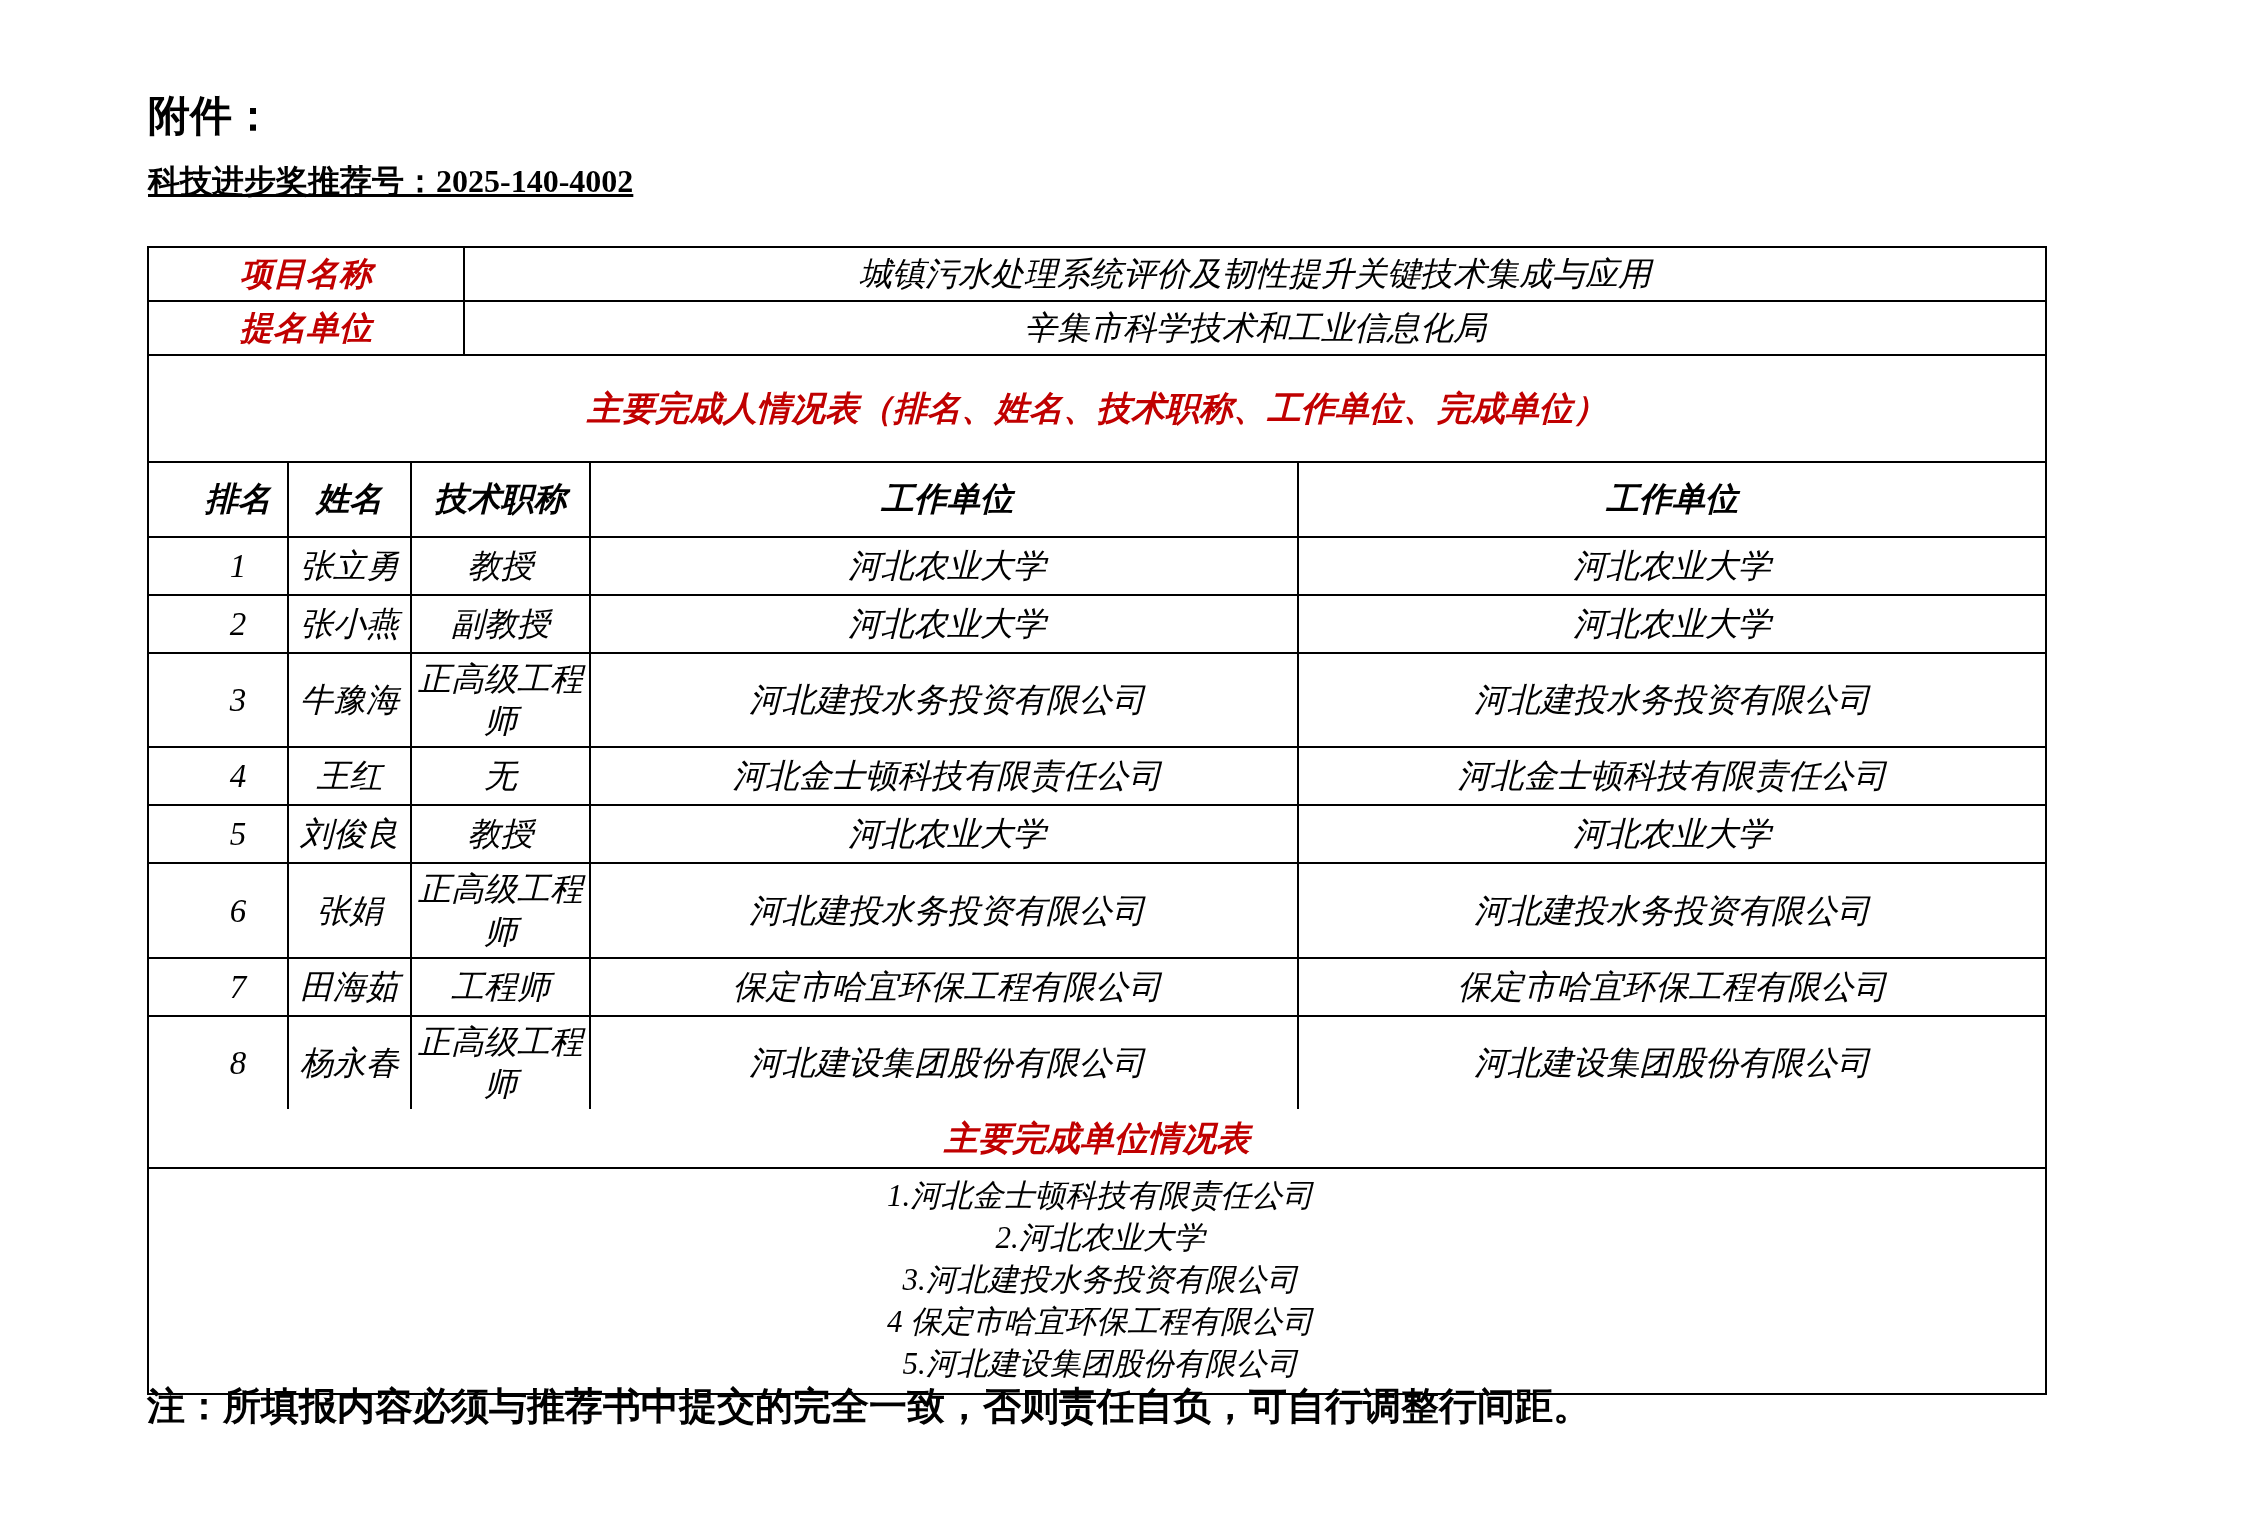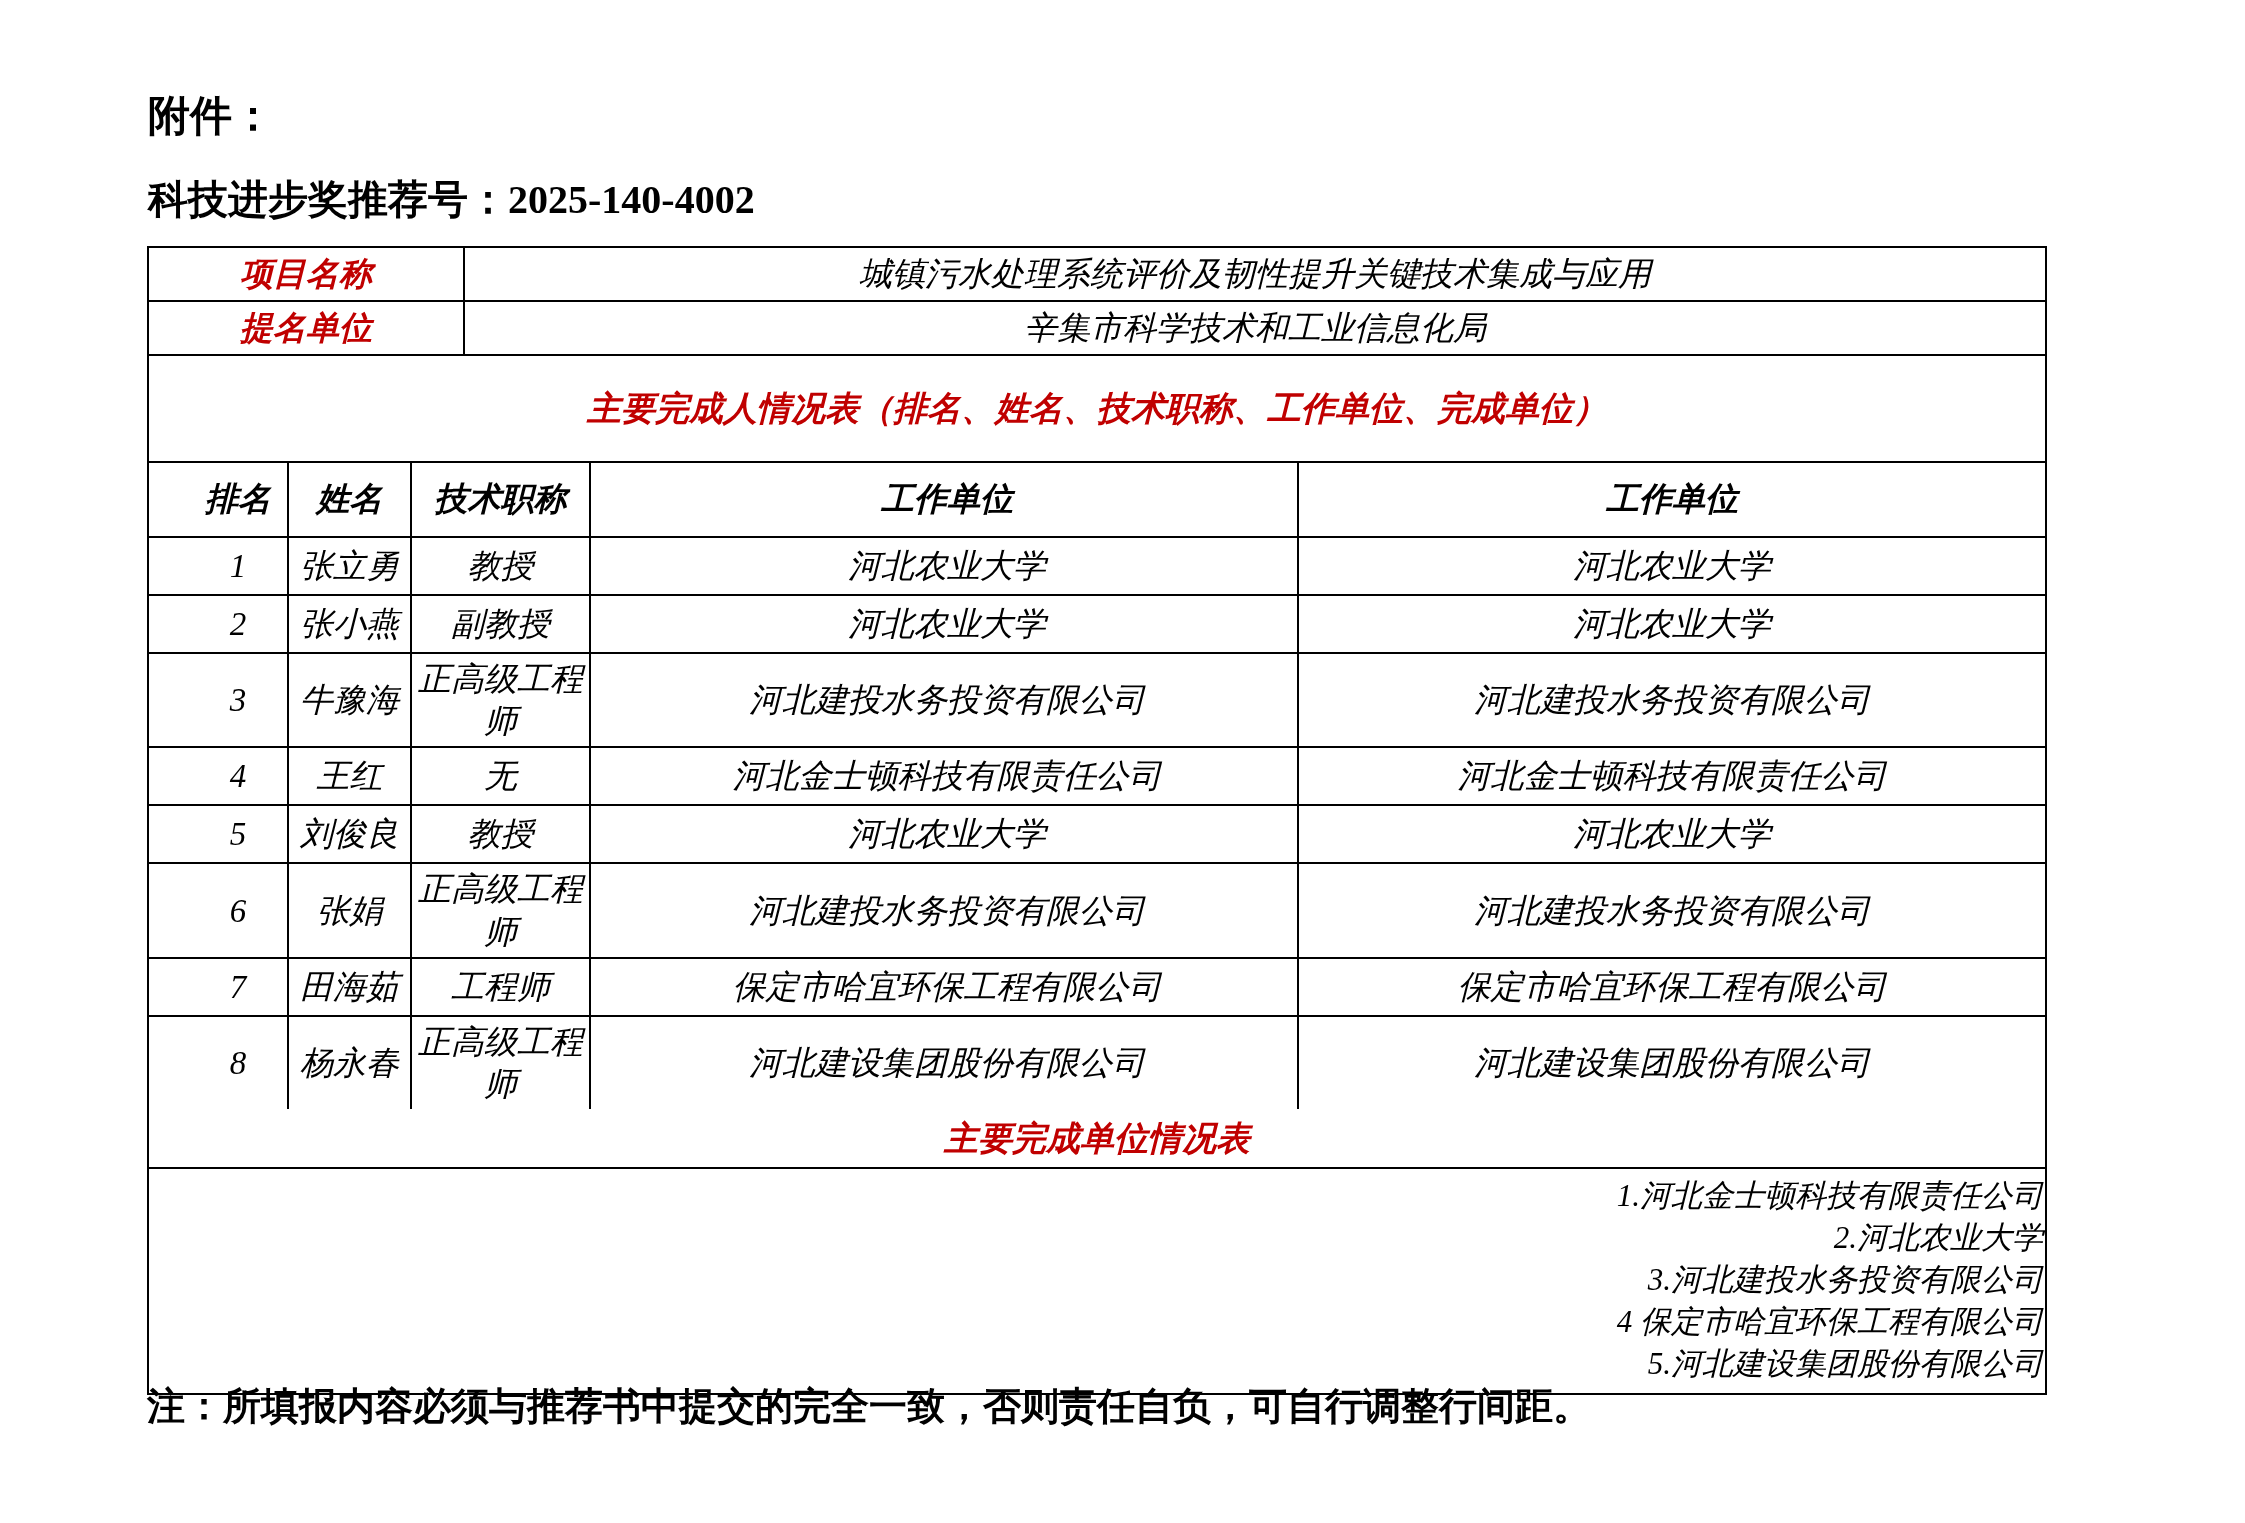--- a/index.html
+++ b/index.html
@@ -16,23 +16,24 @@
     position: absolute;
     left: 148px;
     top: 88px;
     font-size: 42px;
     font-weight: bold;
     font-family: "Liberation Sans", sans-serif;
   }
   .rec-line {
     position: absolute;
     left: 148px;
-    top: 172px;
-    font-size: 40px;
+    top: 160px;
+    font-size: 32px;
     font-weight: bold;
+    text-decoration: underline;
   }
   .doc-table {
     position: absolute;
     left: 147px;
     top: 246px;
     width: 1900px;
     border: 2px solid #000;
     box-sizing: border-box;
     background: #fff;
   }
@@ -68,21 +69,21 @@
   .row-data { min-height: 58px; }
   .col-rank       { width: 100px; flex: 0 0 auto; margin-left: 40px; }
   .col-name       { width: 123px; flex: 0 0 auto; }
   .col-title      { width: 179px; flex: 0 0 auto; }
   .col-work       { width: 708px; flex: 0 0 auto; padding-left: 12px; }
   .col-completion { flex: 1 1 auto; }
   .row-units { min-height: 209px; }
   .row-units .tcell {
     flex: 1;
     display: block;
-    text-align: right;
+    text-align: center;
     font-size: 31px;
     line-height: 42px;
     padding: 6px 2px 8px 8px;
   }
   .note {
     position: absolute;
     left: 147px;
     top: 1381px;
     font-size: 38px;
     font-weight: bold;

